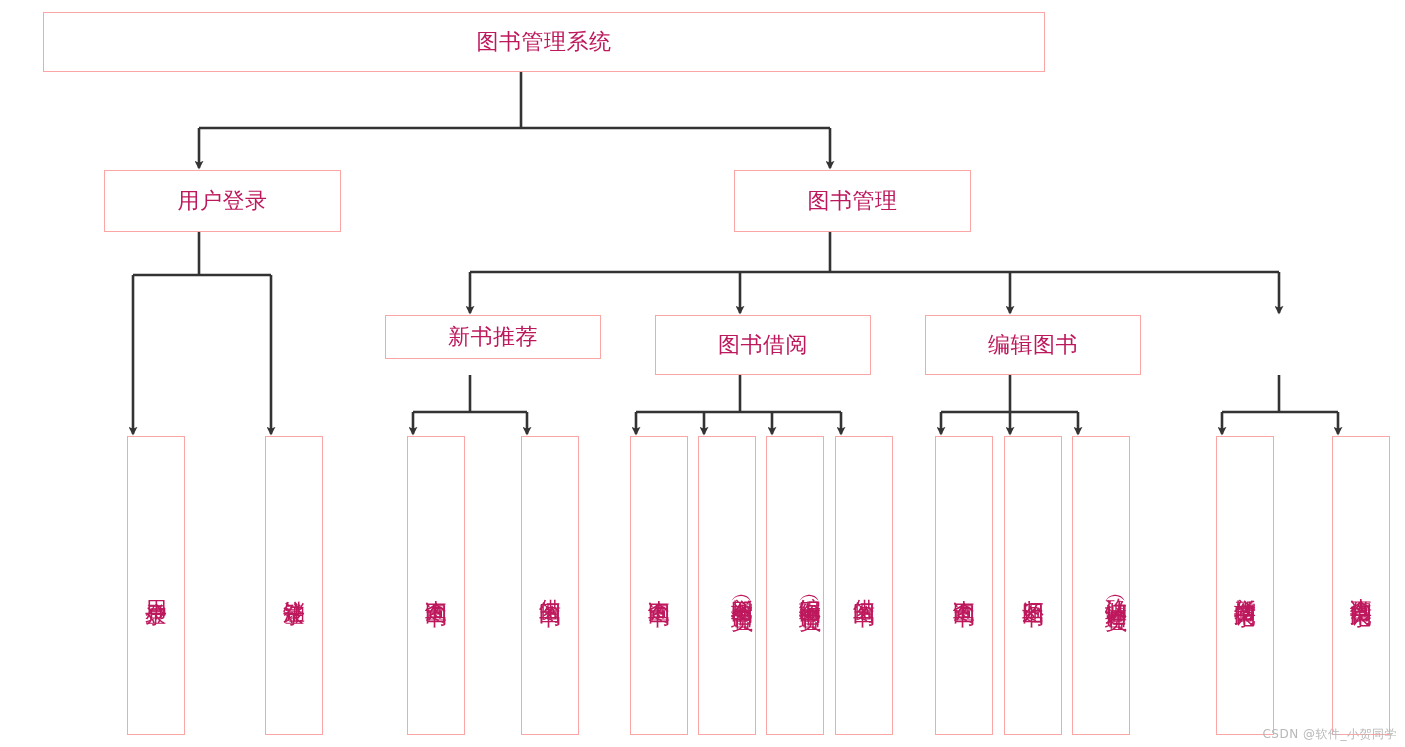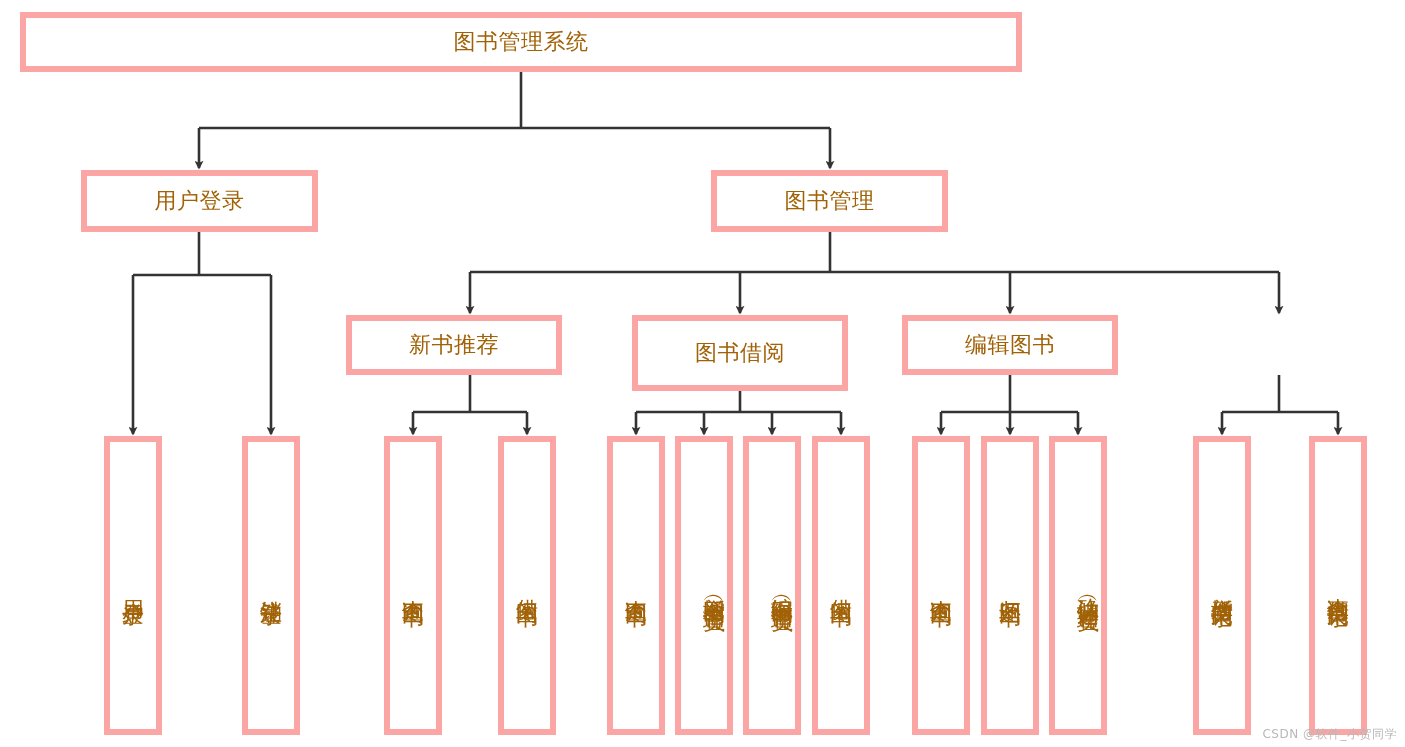--- a/index.html
+++ b/index.html
@@ -22,28 +22,29 @@
     position: absolute;
     left: 0;
     top: 0;
     width: 1405px;
     height: 747px;
     pointer-events: none;
   }
   .node {
     position: absolute;
     box-sizing: border-box;
-    border: 6px solid #fca5a5;
+    border: 1px solid #fca5a5;
     background: #ffffff;
     display: flex;
     align-items: center;
     justify-content: center;
-    color: #a16207;
+    color: #be185d;
     text-align: center;
     line-height: 1.18;
+    margin-left: 23px;
   }
   .node.horizontal {
     writing-mode: horizontal-tb;
     font-size: 22px;
     letter-spacing: 0.5px;
   }
   .node.vertical {
     writing-mode: vertical-rl;
     text-orientation: upright;
     font-size: 22px;
@@ -135,25 +136,25 @@
   </div>
 
   <div class="node horizontal" style="left:81px; top:170px; width:237px; height:62px;">
     <span class="node-label">用户登录</span>
   </div>
 
   <div class="node horizontal" style="left:711px; top:170px; width:237px; height:62px;">
     <span class="node-label">图书管理</span>
   </div>
 
-  <div class="node horizontal" style="left:346px; top:315px; width:216px; height:60px;">
+  <div class="node horizontal" style="left:362px; top:315px; width:216px; height:44px;">
     <span class="node-label">新书推荐</span>
   </div>
 
-  <div class="node horizontal" style="left:632px; top:315px; width:216px; height:76px;align-items:center;">
+  <div class="node horizontal" style="left:632px; top:315px; width:216px; height:60px;align-items:center;">
     <span class="node-label">图书借阅</span>
   </div>
 
   <div class="node horizontal" style="left:902px; top:315px; width:216px; height:60px;">
     <span class="node-label">编辑图书</span>
   </div>
 
 
   <div class="node vertical centered" style="left:104px; top:436px; width:58px; height:299px;">
     <span class="node-label">用户登录</span>

